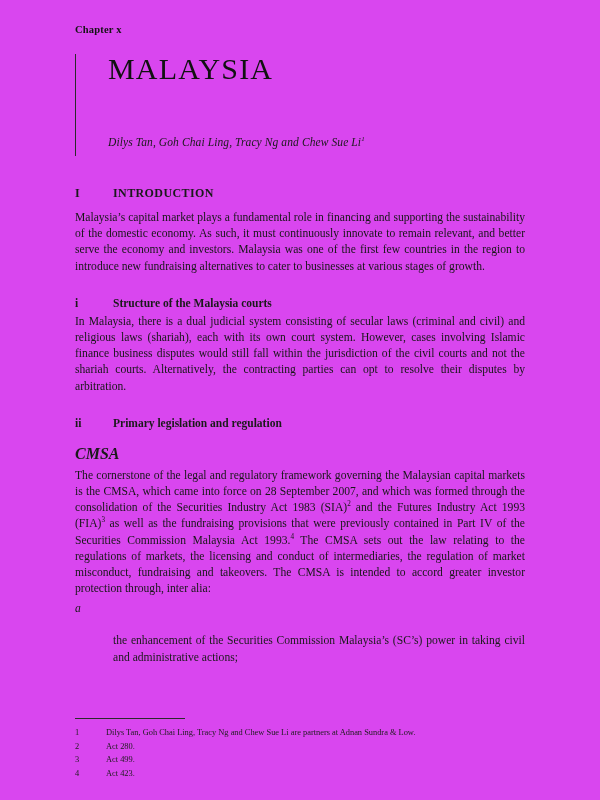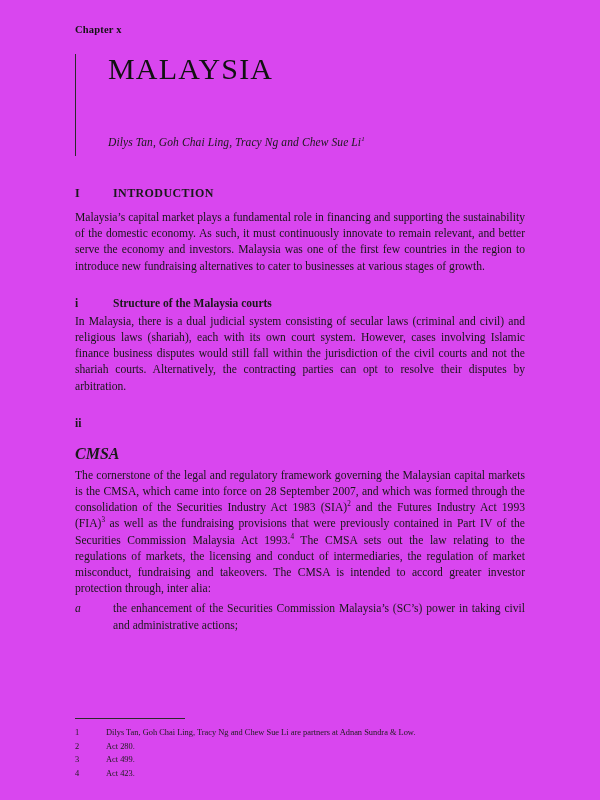--- a/index.html
+++ b/index.html
@@ -142,20 +142,21 @@
     margin-bottom: 2px;
   }
   ul.alpha-list li .marker {
     width: 38px;
     flex: none;
     font-style: italic;
   }
   ul.alpha-list li .item-text {
     flex: 1;
     text-align: justify;
+    margin-top: 32px;
   }
 
   
   .footnotes {
     position: absolute;
     left: 75px;
     top: 718px;
     width: 450px;
   }
   .fn-rule {
@@ -204,20 +205,21 @@
     <h3 class="subsec-head">
       <span class="num">i</span>
       <span>Structure of the Malaysia courts</span>
     </h3>
     <p class="body">In Malaysia, there is a dual judicial system consisting of secular laws (criminal and civil) and religious laws (shariah), each with its own court system. However, cases involving Islamic finance business disputes would still fall within the jurisdiction of the civil courts and not the shariah courts. Alternatively, the contracting parties can opt to resolve their disputes by arbitration.</p>
 
     <div class="spacer-md"></div>
 
     <h3 class="subsec-head">
       <span class="num">ii</span>
+      <span>Primary legislation and regulation</span>
     </h3>
 
     <div class="spacer-lg"></div>
 
     <h4 class="italic-head">CMSA</h4>
 
     <p class="body tight"><span>The cornerstone of the legal and regulatory framework governing the Malaysian capital markets is the CMSA, which came into force on 28 September 2007, and which was formed through the consolidation of the Securities Industry Act 1983 (SIA)</span><sup>2</sup><span> and the Futures Industry Act 1993 (FIA)</span><sup>3</sup><span> as well as the fundraising provisions that were previously contained in Part IV of the Securities Commission Malaysia Act 1993.</span><sup>4</sup><span> The CMSA sets out the law relating to the regulations of markets, the licensing and conduct of intermediaries, the regulation of market misconduct, fundraising and takeovers. The CMSA is intended to accord greater investor protection through, inter alia:</span></p>
 
     <ul class="alpha-list">
       <li>

